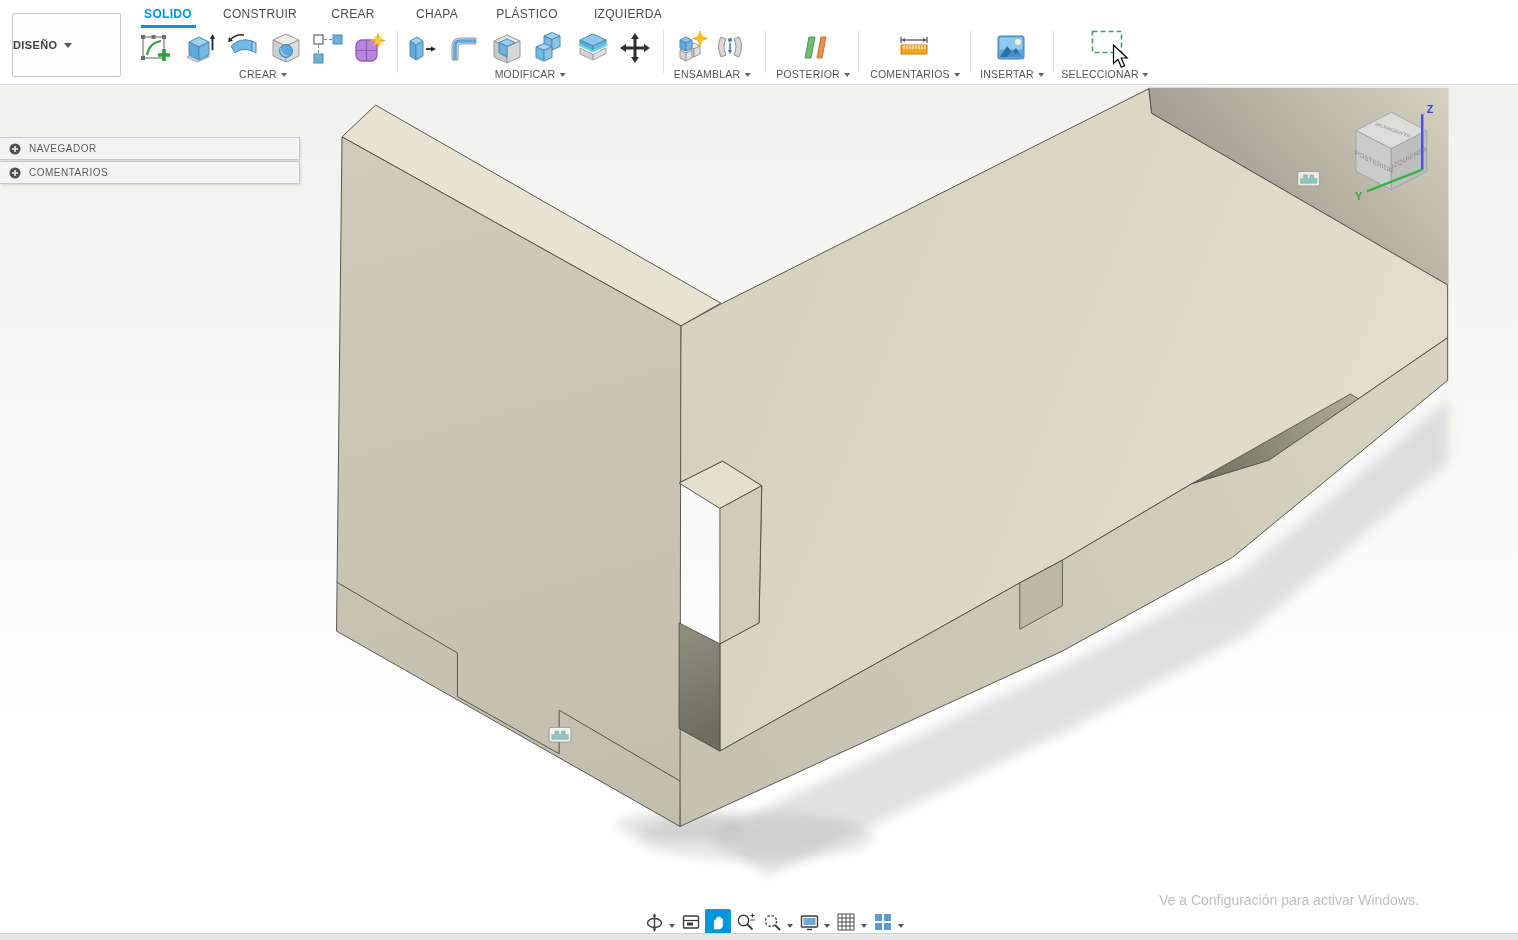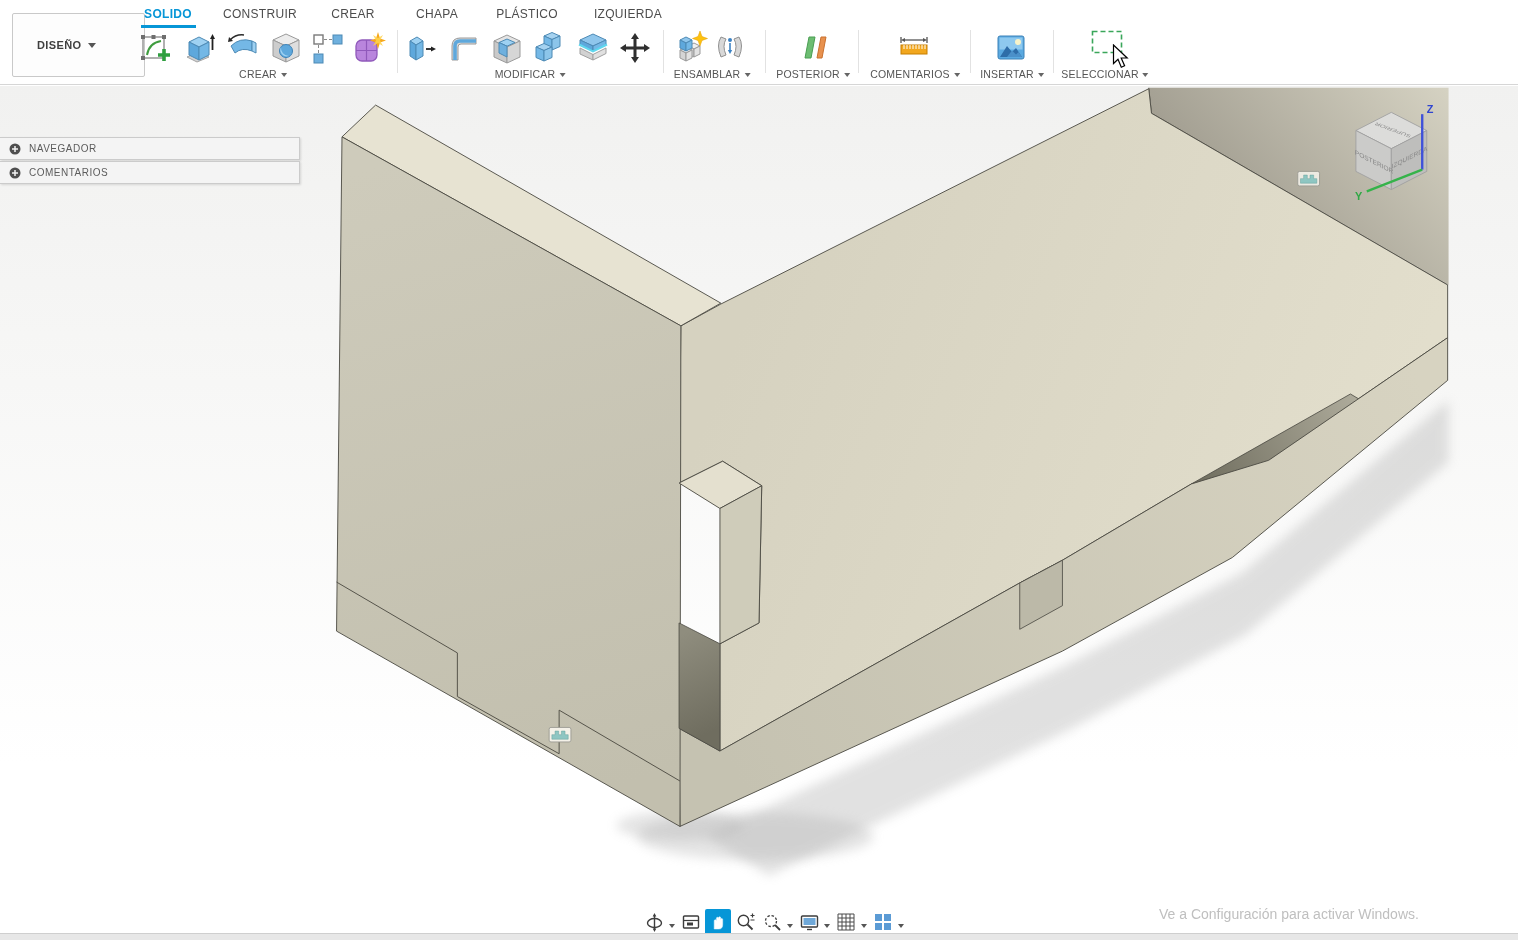--- a/index.html
+++ b/index.html
@@ -7,21 +7,21 @@
     width:1518px;height:940px;position:relative;overflow:hidden;
     font-family:"Liberation Sans", sans-serif;background:#ffffff;
     -webkit-font-smoothing:antialiased;
   }
   
   #titlebar-fragment{position:absolute;left:0;top:0;width:33px;height:8px;background:#2e2e2e;}
   #toolbar{position:absolute;left:0;top:0;width:1518px;height:85px;background:#ffffff;border-bottom:1px solid #d6d6d6;box-sizing:border-box;}
   .design-btn{
     position:absolute;left:12px;top:13px;width:107px;height:62px;background:#fdfdfd;
     border:1px solid #c9c9c9;border-radius:2px;display:flex;align-items:center;justify-content:flex-start;
-    font-size:11px;font-weight:bold;color:#3f3f3f;letter-spacing:.4px;gap:6px;cursor:default;padding-left:24px;
+    font-size:11px;font-weight:bold;color:#3f3f3f;letter-spacing:.4px;gap:6px;cursor:default;
   }
   .caret-down{width:0;height:0;border:4px solid transparent;border-top:5px solid #555;margin-top:4px;}
   .tab{position:absolute;top:5px;height:18px;line-height:18px;transform:translateX(-50%);
     font-size:12px;color:#4c4c4c;letter-spacing:.3px;cursor:default;white-space:nowrap;}
   .tab.active{color:#0696d7;font-weight:bold;}
   #tab-underline{position:absolute;left:141px;top:25px;width:55px;height:3px;background:#0696d7;}
   .tbi{position:absolute;top:29px;width:38px;height:38px;display:flex;align-items:center;justify-content:center;cursor:default;}
   .grp-label{position:absolute;top:68px;transform:translateX(-50%);font-size:10.5px;color:#555;
     letter-spacing:.2px;display:flex;align-items:center;gap:4px;white-space:nowrap;cursor:default;}
   .grp-caret{width:0;height:0;border:3.5px solid transparent;border-top:4.5px solid #666;margin-top:4px;}
@@ -37,21 +37,21 @@
   .panel .plus{margin:0 8px 0 9px;display:flex;}
   .panel .plabel{font-size:10px;color:#5c5c5c;letter-spacing:.5px;}
   
   #bottom-nav{position:absolute;left:641px;top:908px;height:28px;display:flex;align-items:center;gap:1px;}
   .nv{width:26px;height:26px;border-radius:2px;display:flex;align-items:center;justify-content:center;cursor:default;}
   .nv.active{background:#0696d7;}
   .nv-caret{width:0;height:0;border:3px solid transparent;border-top:4px solid #555;margin:10px 2px 0 1px;cursor:default;}
   
   #watermark{position:absolute;left:1159px;top:892px;color:#b4b4b4;cursor:default;}
   #watermark .wm-title{font-size:23px;letter-spacing:.2px;}
-  #watermark .wm-sub{font-size:14px;color:#bfbfbf;margin-top:14px;}
+  #watermark .wm-sub{font-size:14px;color:#bfbfbf;margin-top:0;}
   #bottom-strip{position:absolute;left:0;top:933px;width:1518px;height:7px;background:#e7e7e7;border-top:1px solid #cfcfcf;box-sizing:border-box;}
   #select-tool{position:absolute;left:1091px;top:30px;}
   #cursor{position:absolute;left:1112px;top:44px;z-index:60;}
 </style>
 </head>
 <body>
 
 <div id="titlebar-fragment"></div>
 <div id="toolbar">
 

